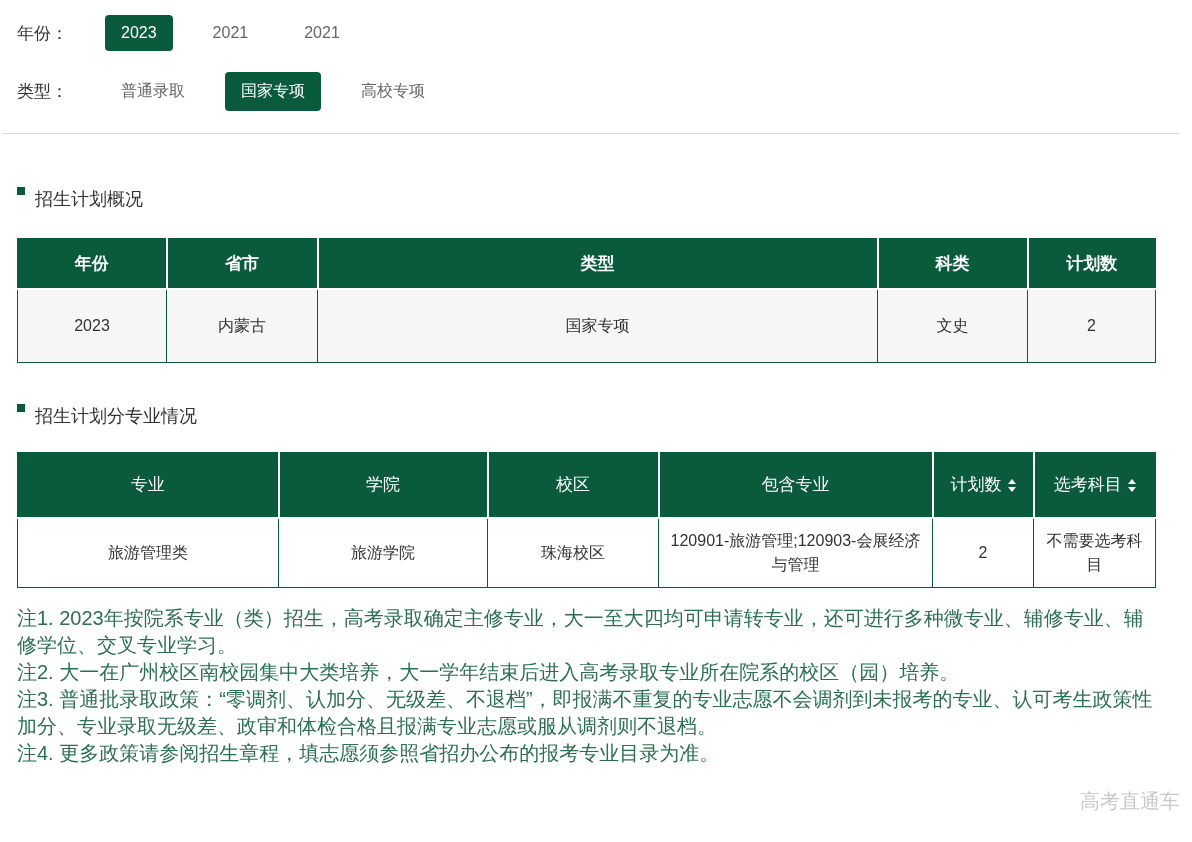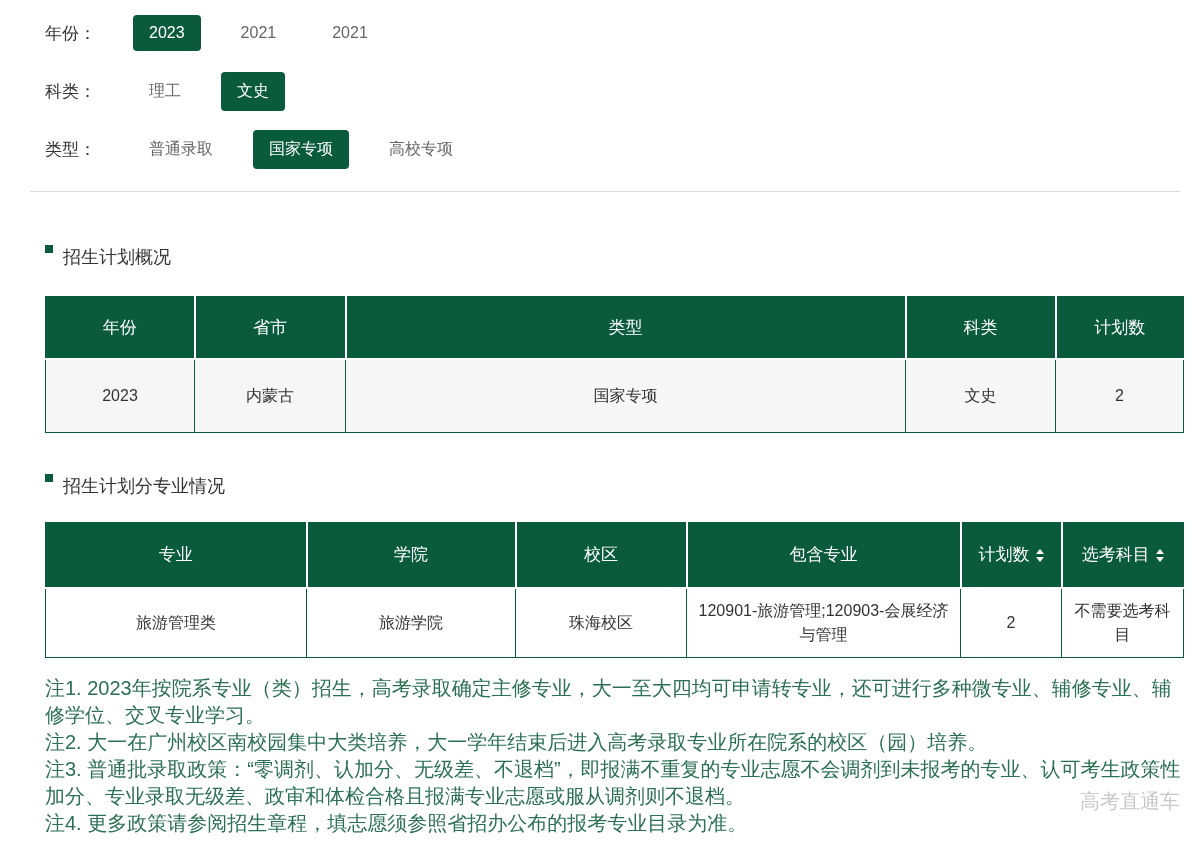--- a/index.html
+++ b/index.html
@@ -12,21 +12,21 @@
     --divider-gray: #d9d9d9;
     --watermark-gray: #c9c9c9;
   }
   * { margin: 0; padding: 0; box-sizing: border-box; }
   html, body {
     width: 1192px; height: 842px;
     background: var(--page-bg);
     font-family: "Liberation Sans", "DejaVu Sans", sans-serif;
     overflow: hidden;
   }
-  .page { position: relative; width: 1192px; height: 842px; padding: 13px 27px 0 45px; }
+  .page { position: relative; width: 1192px; height: 842px; padding: 13px 27px 0 17px; }
 
   
   .filter-row { display: flex; align-items: center; height: 40px; margin-bottom: 18px; }
   .filter-label { width: 88px; font-size: 17px; color: var(--text-dark); flex: none; }
   .filter-options { display: flex; align-items: center; }
   .filter-option {
     min-width: 52px; text-align: center; font-size: 16px; color: var(--text-muted);
     padding: 9px 16px; margin-right: 24px; border-radius: 4px; cursor: pointer;
     white-space: nowrap;
   }
@@ -50,21 +50,21 @@
   }
   .data-table th:last-child { border-right: none; }
   .data-table td {
     border-right: 1px solid var(--brand-green);
     text-align: center; vertical-align: middle;
     color: var(--text-dark); font-size: 16px; line-height: 1.5;
     padding: 4px 8px;
   }
   .data-table td:last-child { border-right: none; }
   .overview-table { margin-top: 27px; }
-  .overview-table th { height: 62px; }
+  .overview-table th { height: 50px; font-weight: bold; }
   .overview-table td { height: 74px; background: var(--row-bg-gray); }
   .majors-table { margin-top: 24px; }
   .majors-table th { height: 65px; margin-left: 20px; }
   .majors-table td { height: 70px; background: #ffffff; }
 
   .sort-icon { display: inline-flex; flex-direction: column; gap: 3px; margin-left: 6px; vertical-align: middle; }
   .sort-icon .tri-up { width: 0; height: 0; border-left: 4px solid transparent; border-right: 4px solid transparent; border-bottom: 5px solid #ffffff; }
   .sort-icon .tri-down { width: 0; height: 0; border-left: 4px solid transparent; border-right: 4px solid transparent; border-top: 5px solid #ffffff; }
   th.sortable { cursor: pointer; }
 
@@ -81,27 +81,20 @@
 
   <div class="filter-row">
     <div class="filter-label">年份：</div>
     <div class="filter-options">
       <div class="filter-option selected">2023</div>
       <div class="filter-option">2021</div>
       <div class="filter-option">2021</div>
     </div>
   </div>
 
-  <div class="filter-row">
-    <div class="filter-label">科类：</div>
-    <div class="filter-options">
-      <div class="filter-option">理工</div>
-      <div class="filter-option selected">文史</div>
-    </div>
-  </div>
 
   <div class="filter-row">
     <div class="filter-label">类型：</div>
     <div class="filter-options">
       <div class="filter-option">普通录取</div>
       <div class="filter-option selected">国家专项</div>
       <div class="filter-option">高校专项</div>
     </div>
   </div>
 

